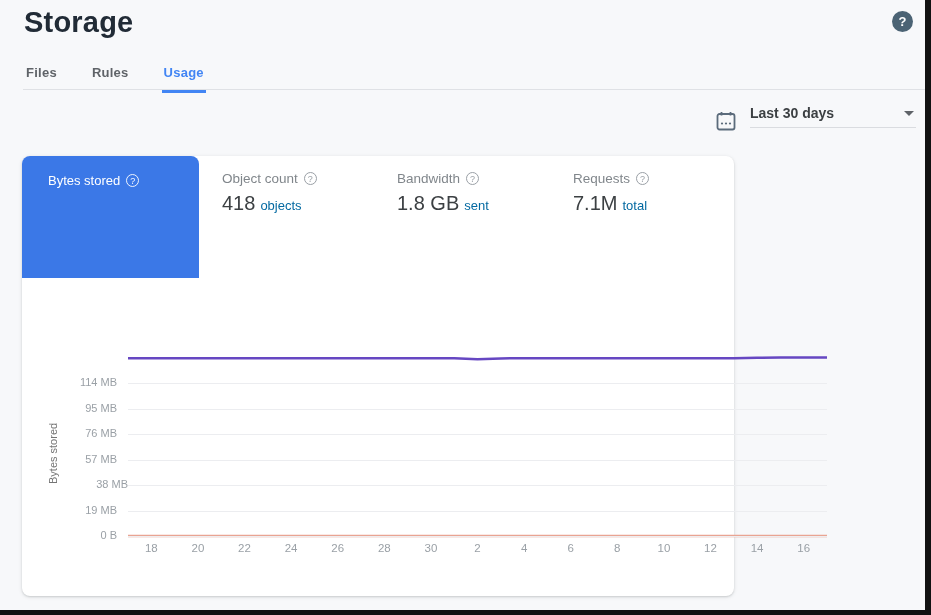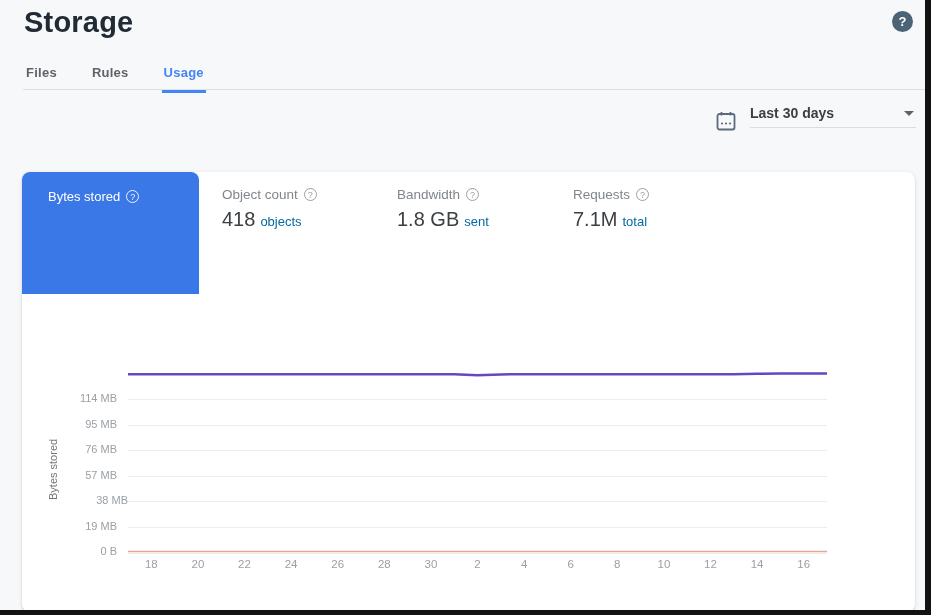--- a/index.html
+++ b/index.html
@@ -31,21 +31,21 @@
 
   
   .cal-icon { position:absolute; left:716px; top:111px; width:20px; height:20px; }
   .date-select { position:absolute; left:750px; top:105px; width:166px; cursor:pointer; }
   .date-top { display:flex; align-items:center; justify-content:space-between; font-size:14px; font-weight:600; color:#3c4043; padding-bottom:6px; border-bottom:1px solid #dadce0; }
   .caret { width:0; height:0; border-left:5px solid transparent; border-right:5px solid transparent; border-top:5px solid #5f6368; margin-right:2px; }
   .date-sub { margin-top:4px; font-size:12px; color:#5f6368; }
 
   
   .card {
-    position:absolute; left:22px; top:172px; width:893px; height:440px;
+    position:absolute; left:22px; top:156px; width:712px; height:440px;
     background:#fff; border-radius:8px;
     box-shadow:0 1px 2px rgba(60,64,67,.18), 0 1px 4px rgba(60,64,67,.10);
   }
 
   
   .metric-tile {
     position:absolute; left:0; top:0; width:177px; height:122px;
     background:var(--selected_tile,#3b78e7); border-radius:8px 8px 0 0;
     padding:17px 0 0 26px; color:#fff; cursor:pointer;
   }

